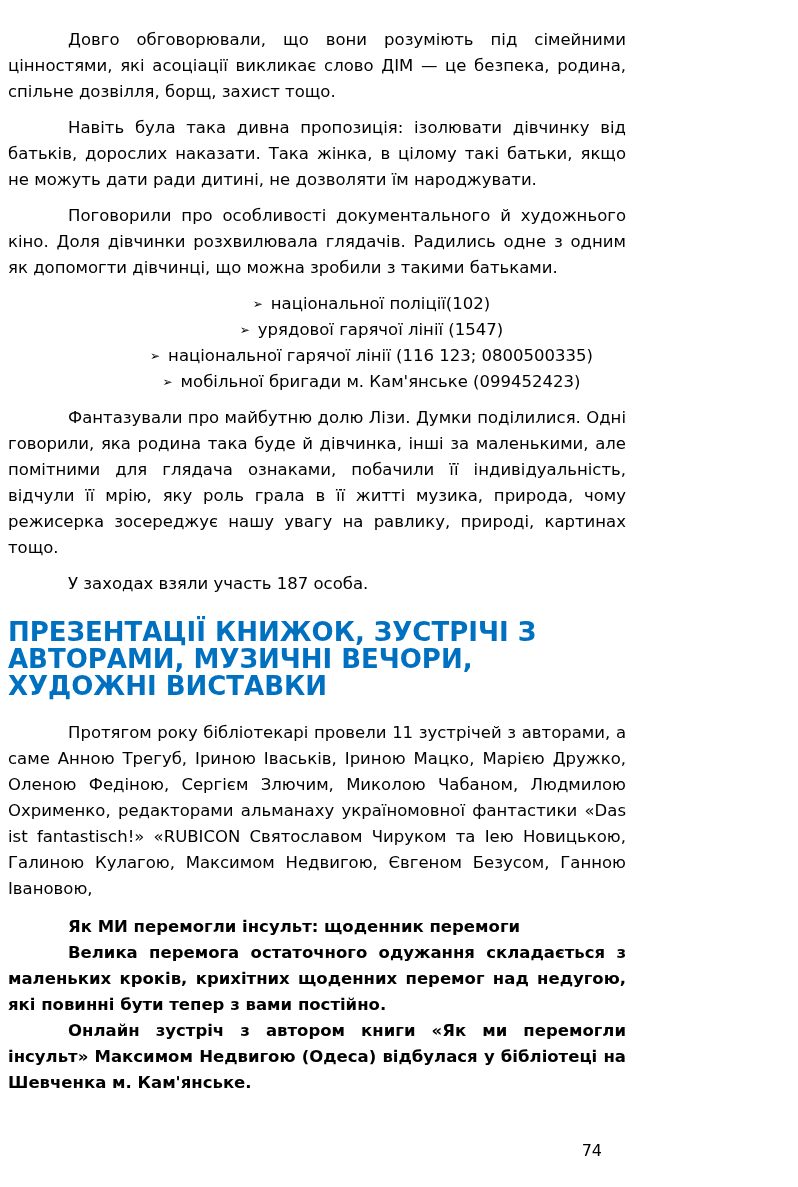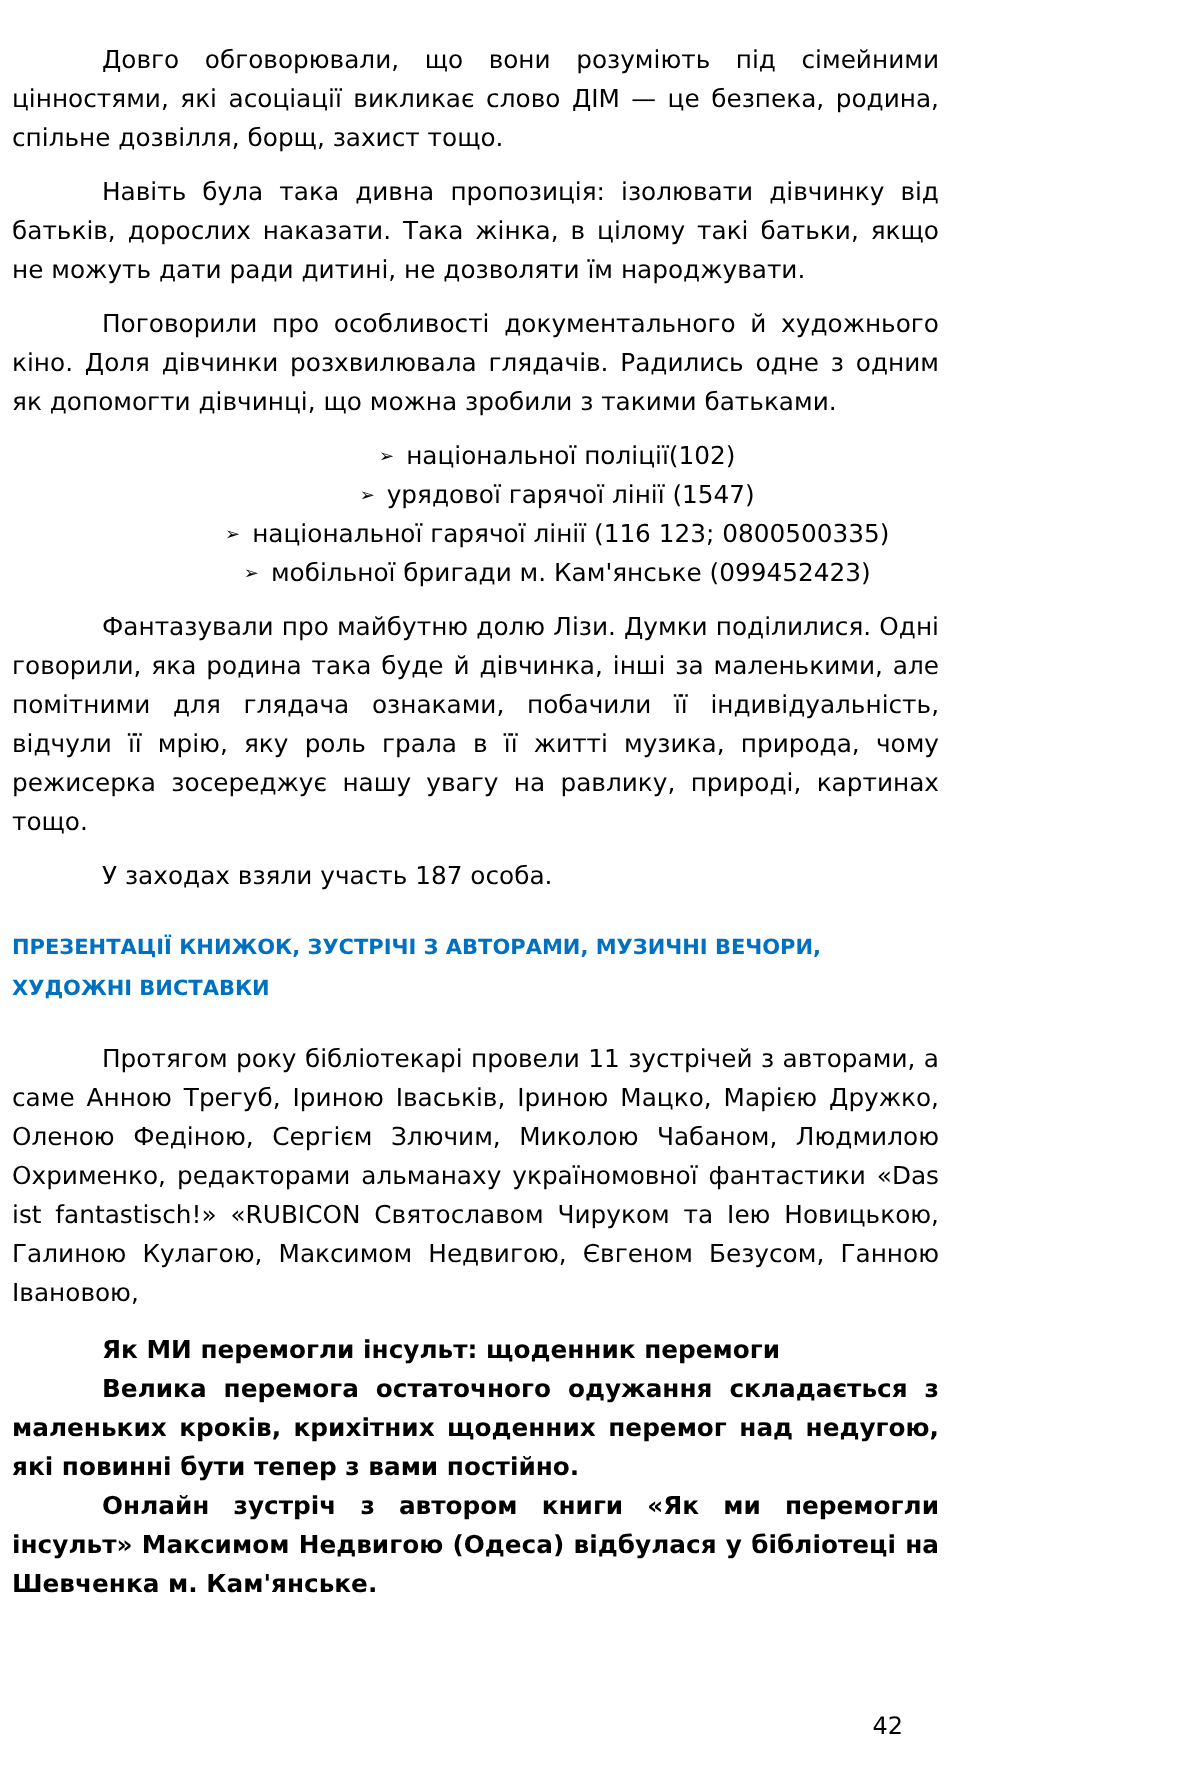--- a/index.html
+++ b/index.html
@@ -31,21 +31,21 @@
   .bullet {
     display: inline-block;
     width: 26px;
     margin-left: -26px;
     font-size: 12px;
     vertical-align: 1px;
     color: #000000;
   }
   .section-heading {
     margin: 22px 0 20px 0;
-    font-size: 14px;
+    font-size: 26px;
     line-height: 27px;
     font-weight: bold;
     color: #0070C0;
     text-align: left;
     text-indent: 0;
   }
   .book-block { margin-top: 12px; }
   .book-block .para { margin: 0; font-weight: bold; }
   .book-title {
     margin: 0;
@@ -92,15 +92,15 @@
   <h2 class="section-heading">ПРЕЗЕНТАЦІЇ КНИЖОК, ЗУСТРІЧІ З АВТОРАМИ, МУЗИЧНІ ВЕЧОРИ, ХУДОЖНІ ВИСТАВКИ</h2>
 
   <p class="para">Протягом року бібліотекарі провели 11 зустрічей з авторами, а саме Анною Трегуб, Іриною Іваськів, Іриною Мацко, Марією Дружко, Оленою Федіною, Сергієм Злючим, Миколою Чабаном, Людмилою Охрименко, редакторами альманаху україномовної фантастики «Das ist fantastisch!» «RUBICON Святославом Чируком та Іею Новицькою, Галиною Кулагою, Максимом Недвигою, Євгеном Безусом, Ганною Івановою,</p>
 
   <div class="book-block">
     <p class="book-title">Як МИ перемогли інсульт: щоденник перемоги</p>
     <p class="para">Велика перемога остаточного одужання складається з маленьких кроків, крихітних щоденних перемог над недугою, які повинні бути тепер з вами постійно.</p>
     <p class="para">Онлайн зустріч з автором книги «Як ми перемогли інсульт» Максимом Недвигою (Одеса) відбулася у бібліотеці на Шевченка м. Кам'янське.</p>
   </div>
 
-  <div class="page-number">42</div>
+  <div class="page-number">74</div>
 
 </div>
 
 </body></html>

